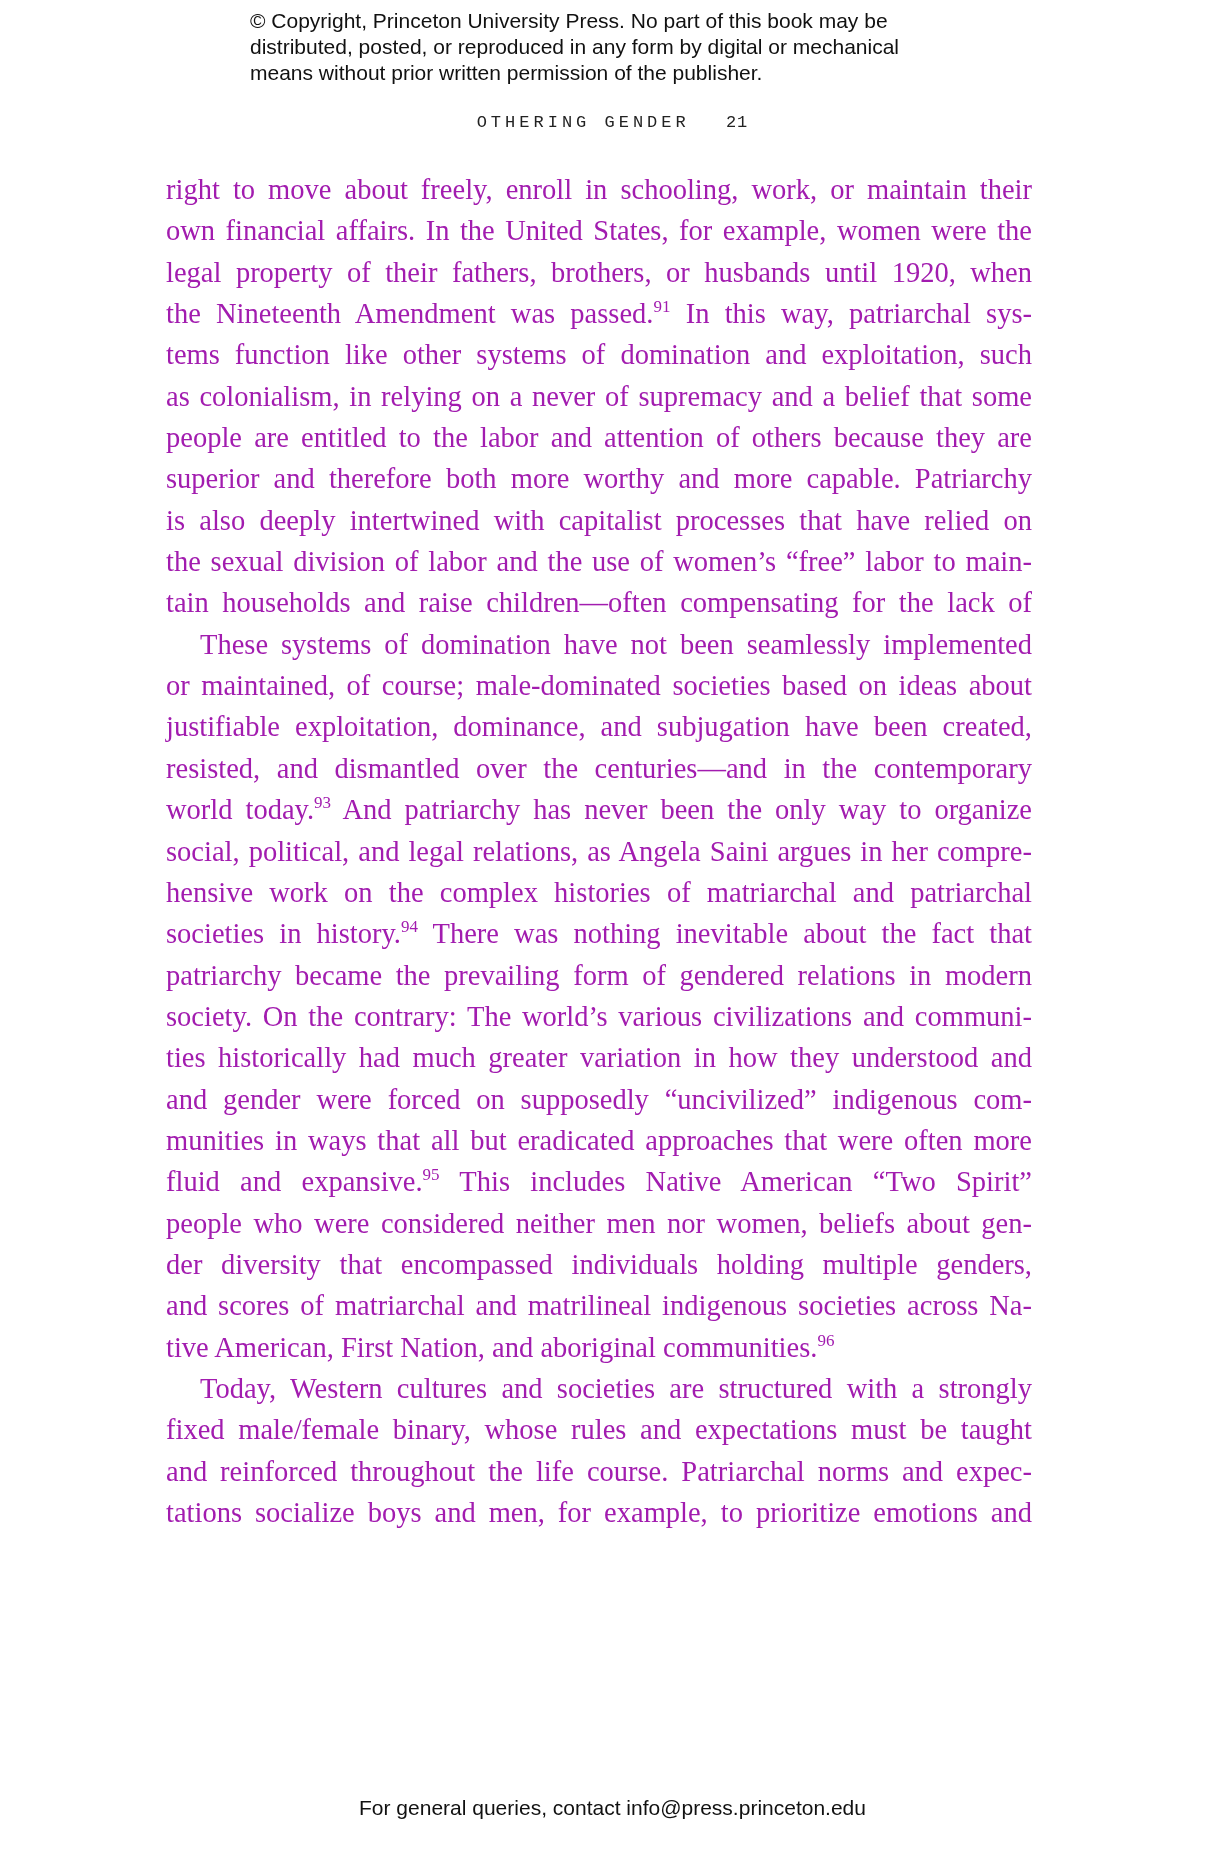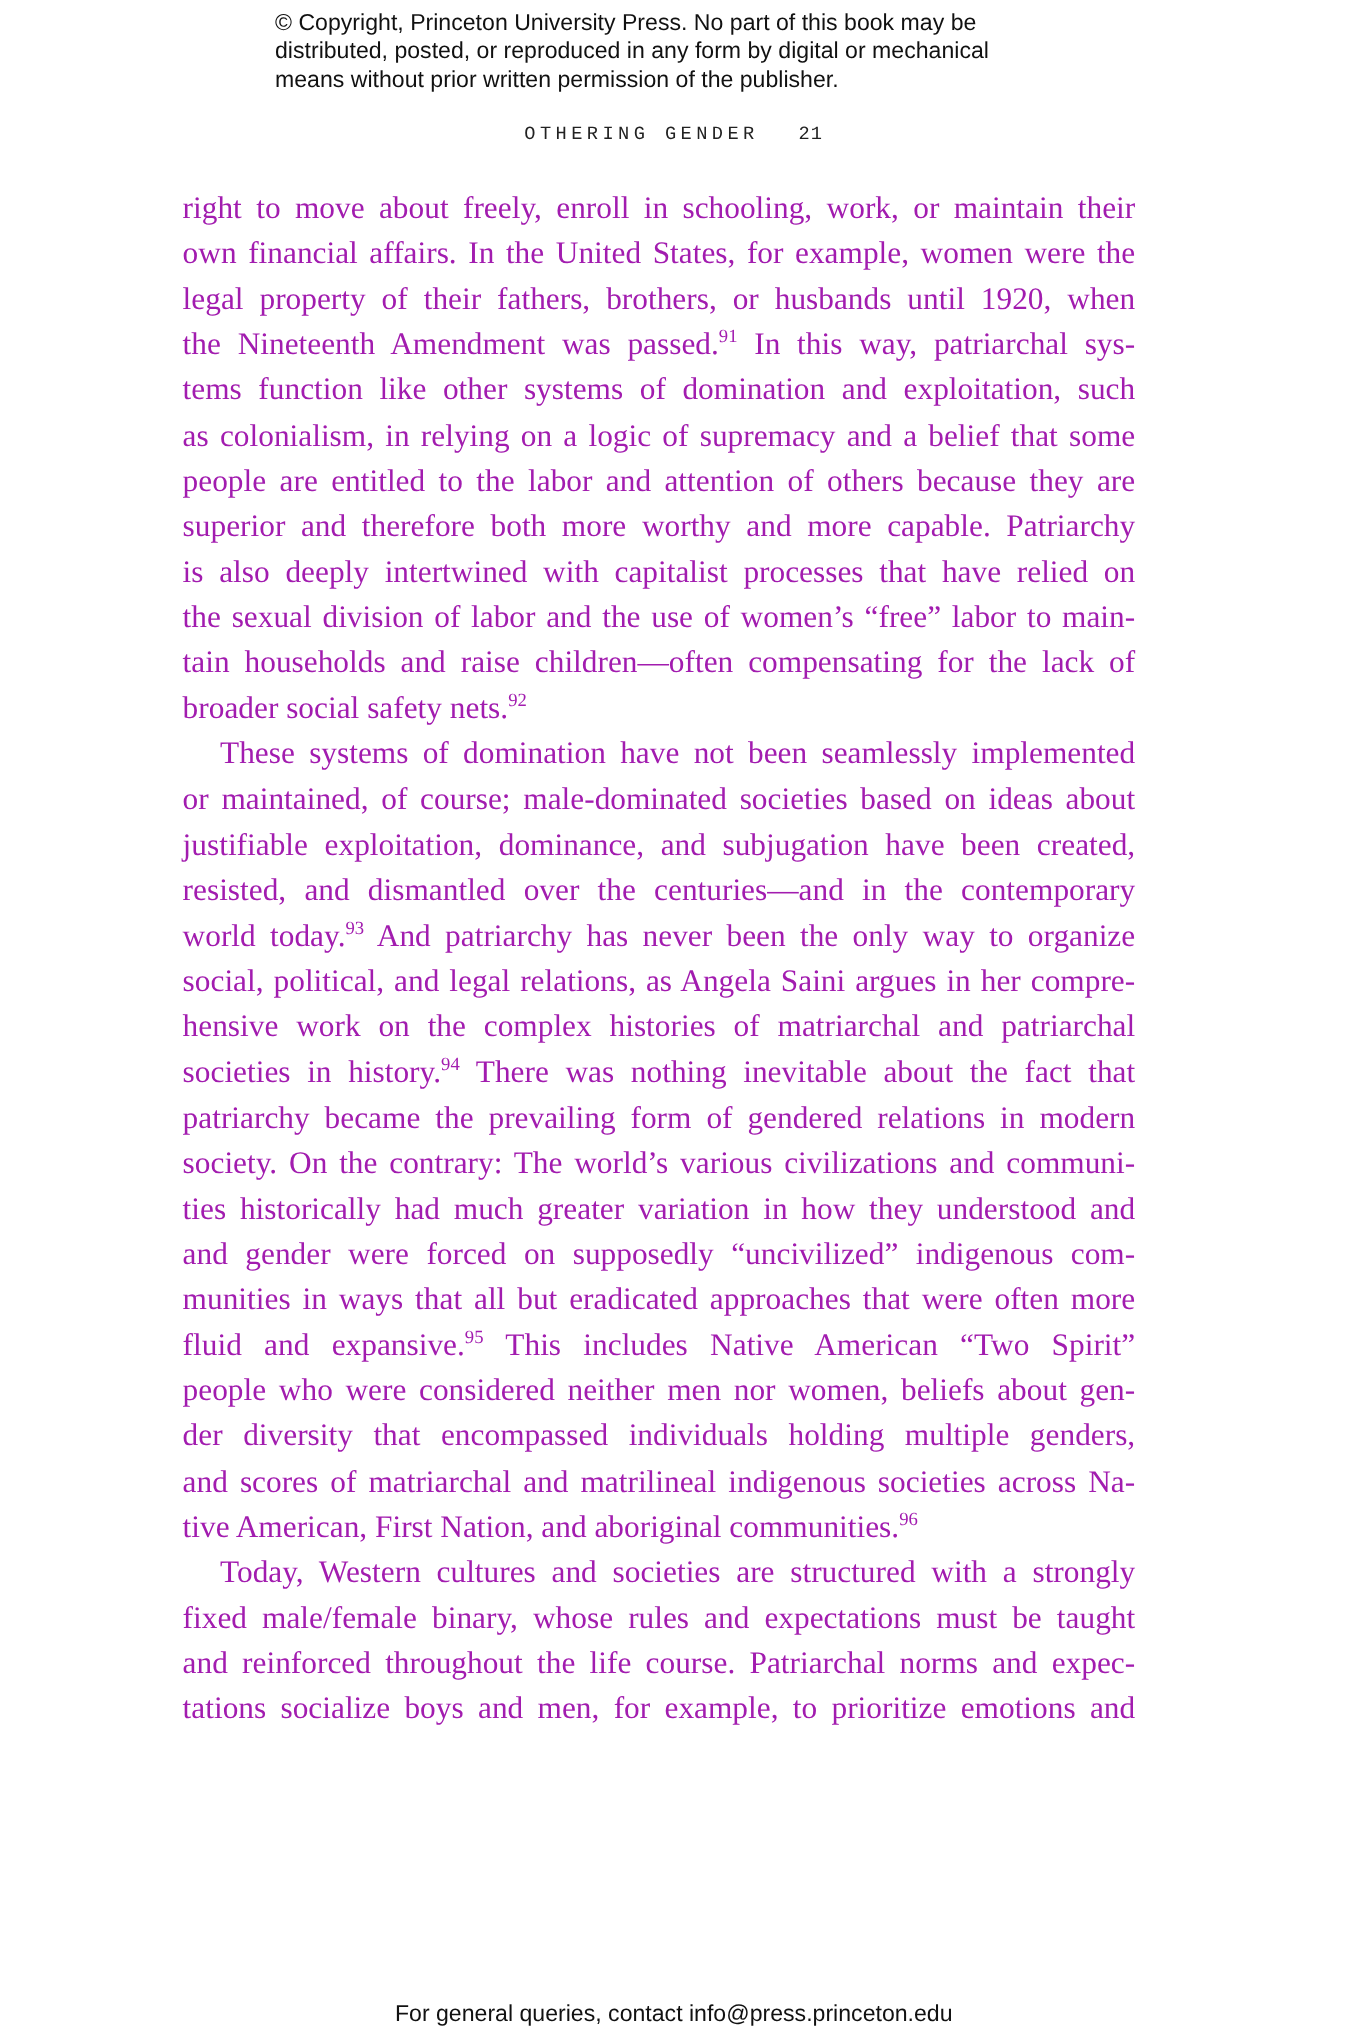--- a/index.html
+++ b/index.html
@@ -79,21 +79,20 @@
   .footer {
     position: absolute;
     left: 0;
     width: 1225px;
     top: 1796px;
     text-align: center;
     font-family: "Liberation Sans", sans-serif;
     font-size: 21px;
     color: #111111;
     white-space: nowrap;
-    margin-top: 23px;
   }
 </style>
 </head>
 <body>
 
 <div class="copyright">
   <div>© Copyright, Princeton University Press. No part of this book may be</div>
   <div>distributed, posted, or reproduced in any form by digital or mechanical</div>
   <div>means without prior written permission of the publisher.</div>
 </div>
@@ -102,27 +101,26 @@
   <span class="title">OTHERING GENDER</span>
   <span class="page-num">21</span>
 </div>
 
 <div class="body-text" id="body-text">
     <div class="line"><span>right to move about freely, enroll in schooling, work, or maintain their</span></div>
     <div class="line"><span>own financial affairs. In the United States, for example, women were the</span></div>
     <div class="line"><span>legal property of their fathers, brothers, or husbands until 1920, when</span></div>
     <div class="line"><span>the Nineteenth Amendment was passed.</span><sup>91</sup><span> In this way, patriarchal sys-</span></div>
     <div class="line"><span>tems function like other systems of domination and exploitation, such</span></div>
-    <div class="line"><span>as colonialism, in relying on a logic of supremacy and a belief that some</span></div>
+    <div class="line"><span>as colonialism, in relying on a never of supremacy and a belief that some</span></div>
     <div class="line"><span>people are entitled to the labor and attention of others because they are</span></div>
     <div class="line"><span>superior and therefore both more worthy and more capable. Patriarchy</span></div>
     <div class="line"><span>is also deeply intertwined with capitalist processes that have relied on</span></div>
     <div class="line"><span>the sexual division of labor and the use of women’s “free” labor to main-</span></div>
     <div class="line"><span>tain households and raise children—often compensating for the lack of</span></div>
-    <div class="line last"><span>broader social safety nets.</span><sup>92</sup></div>
     <div class="line indent"><span>These systems of domination have not been seamlessly implemented</span></div>
     <div class="line"><span>or maintained, of course; male-dominated societies based on ideas about</span></div>
     <div class="line"><span>justifiable exploitation, dominance, and subjugation have been created,</span></div>
     <div class="line"><span>resisted, and dismantled over the centuries—and in the contemporary</span></div>
     <div class="line"><span>world today.</span><sup>93</sup><span> And patriarchy has never been the only way to organize</span></div>
     <div class="line"><span>social, political, and legal relations, as Angela Saini argues in her compre-</span></div>
     <div class="line"><span>hensive work on the complex histories of matriarchal and patriarchal</span></div>
     <div class="line"><span>societies in history.</span><sup>94</sup><span> There was nothing inevitable about the fact that</span></div>
     <div class="line"><span>patriarchy became the prevailing form of gendered relations in modern</span></div>
     <div class="line"><span>society. On the contrary: The world’s various civilizations and communi-</span></div>

